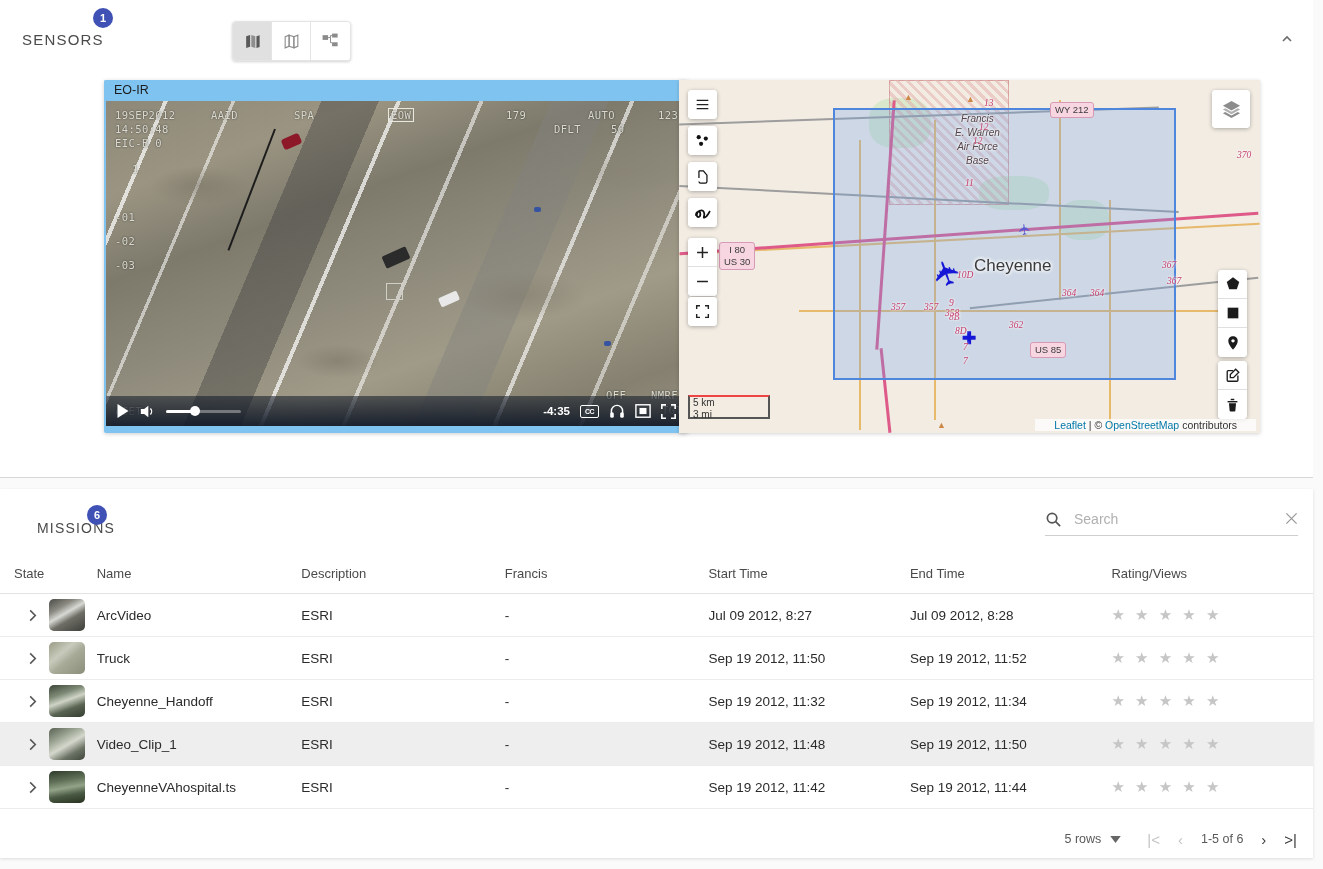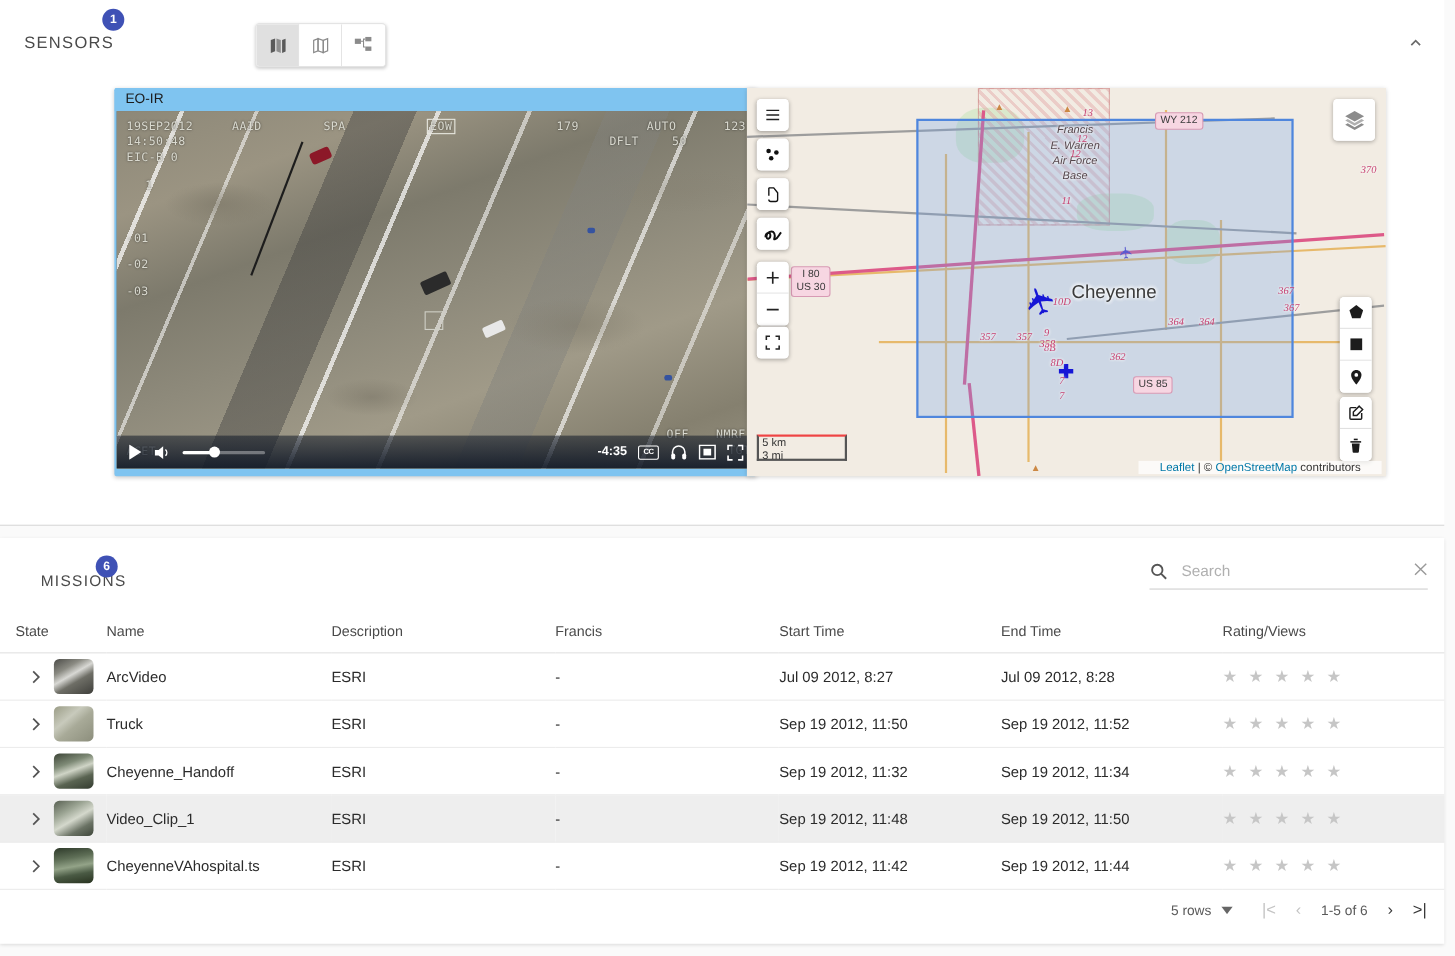--- a/index.html
+++ b/index.html
@@ -277,21 +277,21 @@
 
   .pager {
     position: absolute; right: 20px; top: 820px;
     display: flex; align-items: center; gap: 6px;
     font-size: 12.5px; color: #5a5a5a;
   }
   .pager-sel { display: flex; align-items: center; gap: 9px; margin-right: 14px; cursor: pointer; }
   .pg-btn { background: none; border: none; cursor: pointer; padding: 0 6px; font-size: 15px; line-height: 1; }
   .pg-disabled { color: #c4c4c4; cursor: default; }
   .pg-enabled { color: #3a3a3a; }
-  .pg-count { margin: 0 6px; }
+  .pg-count { margin: 12px 6px; }
 </style>
 </head>
 <body>
 
 <div class="app">
 
   <div class="sensors-panel">
     <div class="panel-header">
       <div class="panel-title">SENSORS</div>
       <div class="badge badge-sensors">1</div>

